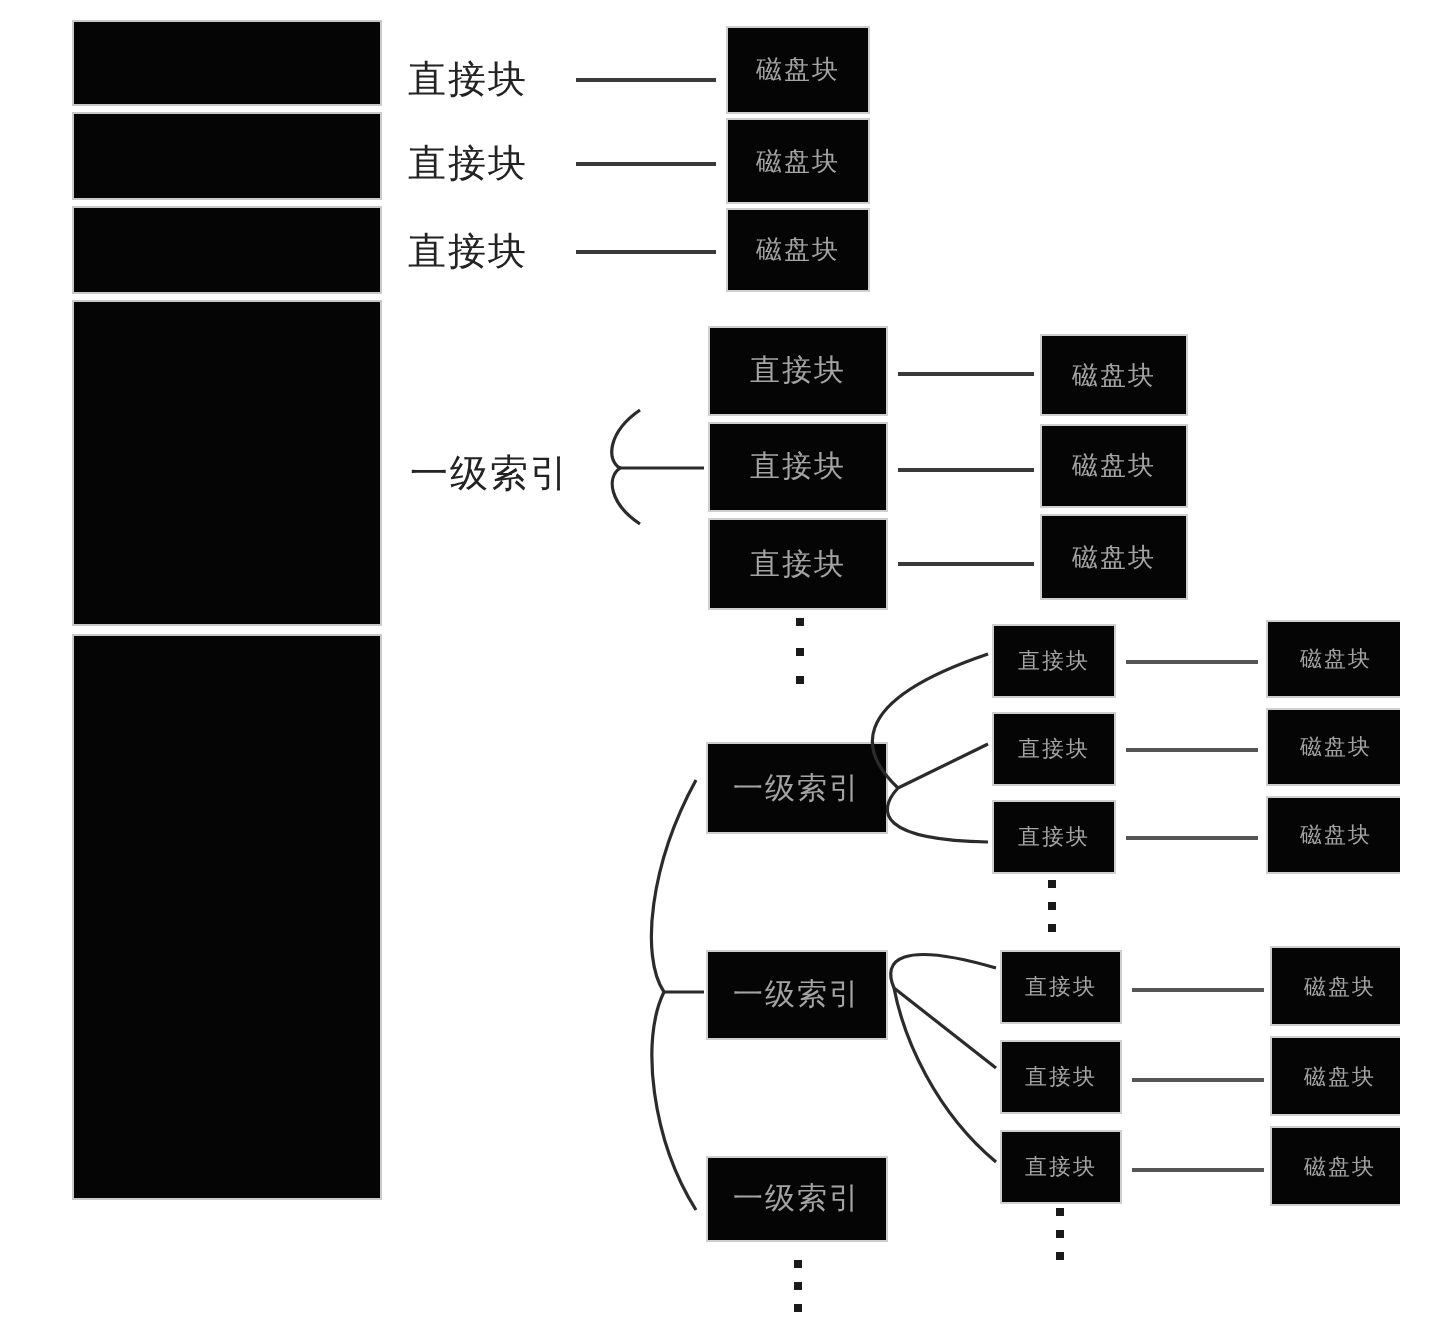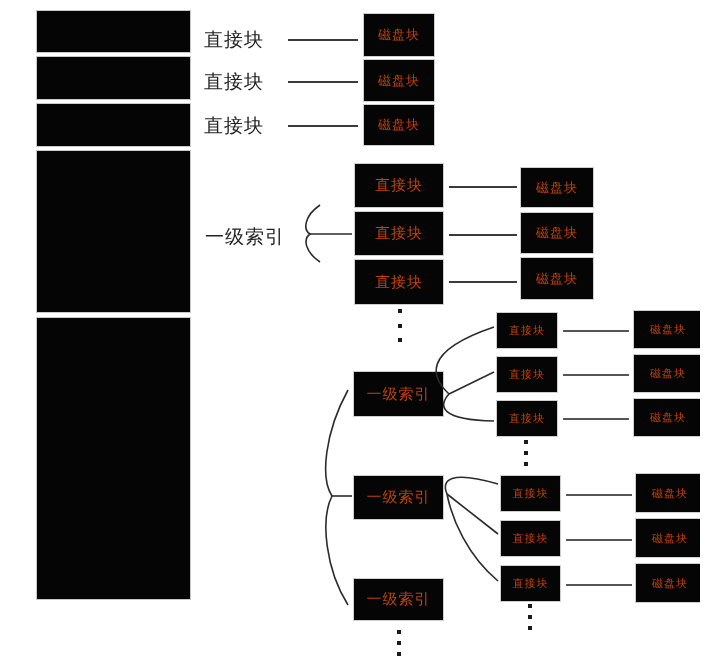--- a/index.html
+++ b/index.html
@@ -25,21 +25,21 @@
     border: 1px solid #c9c9c9;
     box-sizing: border-box;
   }
 
   
   .node-box {
     position: absolute;
     background: #050505;
     border: 1px solid #cfcfcf;
     box-sizing: border-box;
-    color: #c2410c;
+    color: #a3a3a3;
     display: flex;
     align-items: center;
     justify-content: center;
     letter-spacing: 1px;
     white-space: nowrap;
   }
   .node-box.t1 { font-size: 15px; }
   .node-box.t2 { font-size: 13px; }
   .node-box.t3 { font-size: 11px; }
 

